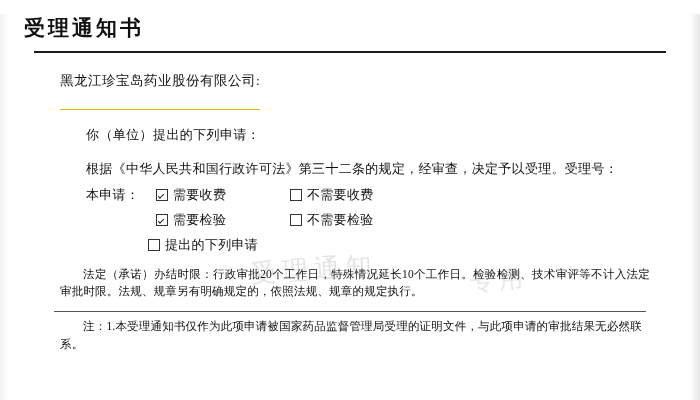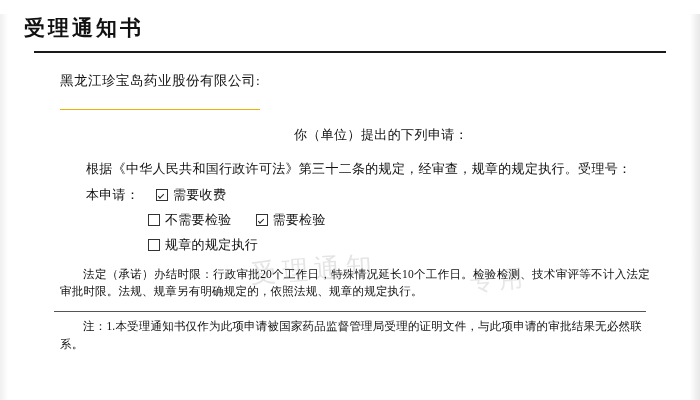--- a/index.html
+++ b/index.html
@@ -44,21 +44,20 @@
     border-bottom: 1px solid #eab308;
     padding-bottom: 19px;
     letter-spacing: 0.5px;
   }
   .body-line {
     font-size: 13px;
     margin-left: 62px;
     margin-bottom: 14px;
     letter-spacing: 0.4px;
     line-height: 1.45;
-    text-align: center;
   }
   .body-para {
     font-size: 13px;
     margin-left: 36px;
     margin-right: 26px;
     margin-bottom: 6px;
     line-height: 1.6;
     letter-spacing: 0.3px;
     text-align: justify;
   }
@@ -204,50 +203,54 @@
   <div class="doc-title">受理通知书</div>
   <hr class="title-rule">
 
   <div>
     <span class="applicant">黑龙江珍宝岛药业股份有限公司:</span>
   </div>
 
   <div class="body-line">你（单位）提出的下列申请：</div>
 
   <div class="body-para">
-    <span class="indent"></span><span>根据《中华人民共和国行政许可法》第三十二条的规定，经审查，规章的规定执行。受理号：</span>
+    <span class="indent"></span><span>根据《中华人民共和国行政许可法》第三十二条的规定，经审查，决定予以受理。受理号：</span>
   </div>
 
   <div class="checkblock">
 
     <div class="check-row">
       <span class="check-label-lead">本申请：</span>
       <span class="opt opt-first">
         <span class="box checked"></span>
         <span>需要收费</span>
       </span>
+      <span class="opt">
+        <span class="box"></span>
+        <span>不需要收费</span>
+      </span>
+    </div>
+
+    <div class="check-row">
+      <span class="check-label-lead"></span>
+      <span class="opt opt-first">
+        <span class="box checked"></span>
+        <span>需要检验</span>
+      </span>
+      <span class="opt">
+        <span class="box"></span>
+        <span>不需要检验</span>
+      </span>
     </div>
 
     <div class="check-row">
       <span class="check-label-lead"></span>
       <span class="opt">
         <span class="box"></span>
-        <span>不需要检验</span>
-      </span>
-      <span class="opt opt-first">
-        <span class="box checked"></span>
-        <span>需要检验</span>
-      </span>
-    </div>
-
-    <div class="check-row">
-      <span class="check-label-lead"></span>
-      <span class="opt">
-        <span class="box"></span>
-        <span>规章的规定执行</span>
+        <span>提出的下列申请</span>
       </span>
     </div>
 
   </div>
 
   <div class="small-para">
     <span class="indent"></span><span>法定（承诺）办结时限：行政审批20个工作日，特殊情况延长10个工作日。检验检测、技术审评等不计入法定审批时限。法规、规章另有明确规定的，依照法规、规章的规定执行。</span>
   </div>
 
   <hr class="note-rule">

